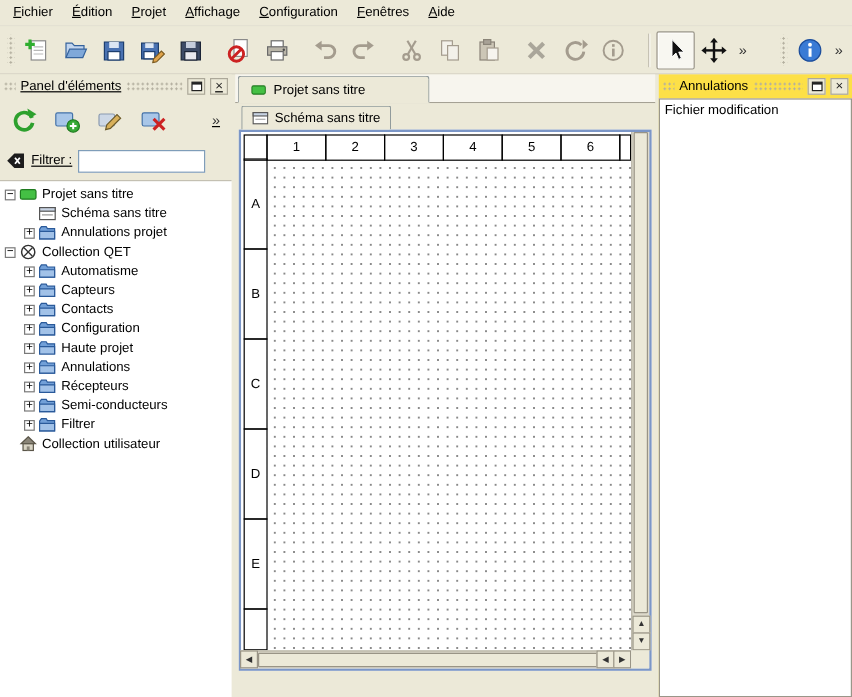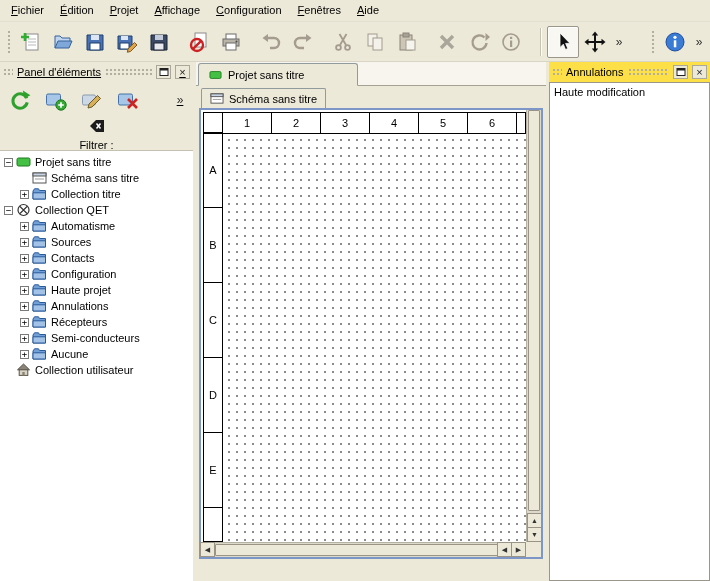--- a/index.html
+++ b/index.html
@@ -31,21 +31,21 @@
   .dock-title { height:20px; display:flex; align-items:center; gap:4px; padding:0 3px; }
   .dock-grip-sm { width:10px; height:8px; background-image:radial-gradient(#b3af9f 1px, transparent 1.1px); background-size:4px 4px; }
   .dock-grip-fill { flex:1; height:8px; background-image:radial-gradient(#b3af9f 1px, transparent 1.1px); background-size:4px 4px; }
   .dock-title-text { white-space:nowrap; }
   .dbtn { width:15px; height:14px; border:1px solid #aca899; background:#ece9d8; display:flex; align-items:center; justify-content:center; font-size:11px; line-height:10px; color:#222; }
 
   .dock-toolbar { height:36px; display:flex; align-items:center; padding:2px 5px; }
   .dkbtn { width:30px; height:30px; display:flex; align-items:center; justify-content:center; border:1px solid transparent; border-radius:2px; margin-right:6px; }
   .dk-spacer { flex:1; }
 
-  .filter-row { height:32px; display:flex; align-items:center; gap:5px; padding:0 5px;flex-direction:column; }
+  .filter-row { height:32px; display:flex; align-items:center; gap:5px; padding:0 5px; }
   .filter-input { width:106px; height:19px; border:1px solid #7f9db9; background:#fff; font:11px "Liberation Sans",sans-serif; padding:0 2px; }
 
   .tree { position:absolute; top:88px; left:0; right:0; bottom:0; background:#fff; border-top:1px solid #c4c0b2; padding-top:3px; overflow:hidden; }
   .trow { height:16px; display:flex; align-items:center; padding-left:4px; white-space:nowrap; cursor:default; }
   .trow.d1 { padding-left:20px; }
   .exp { width:9px; height:9px; flex:none; border:1px solid #7a7a7a; background:#fff; margin-right:3px; display:flex; align-items:center; justify-content:center; font-size:9px; line-height:7px; font-family:"DejaVu Sans Mono",monospace; }
   .exp-none { border:none; background:transparent; }
   .ticon { width:15px; height:14px; flex:none; margin-right:4px; }
   .tlabel { line-height:16px; }
 
@@ -480,21 +480,21 @@
             </span>
           <span class="tlabel">Schéma sans titre</span>
         </div>
         <div class="trow d1">
           <span class="exp">+</span>
           <span class="ticon">
               <svg width="15" height="14">
                 <use href="#i-folder"></use>
               </svg>
             </span>
-          <span class="tlabel">Collection titre</span>
+          <span class="tlabel">Annulations projet</span>
         </div>
         <div class="trow">
           <span class="exp">−</span>
           <span class="ticon">
               <svg width="15" height="14">
                 <use href="#i-qet"></use>
               </svg>
             </span>
           <span class="tlabel">Collection QET</span>
         </div>
@@ -507,21 +507,21 @@
             </span>
           <span class="tlabel">Automatisme</span>
         </div>
         <div class="trow d1">
           <span class="exp">+</span>
           <span class="ticon">
               <svg width="15" height="14">
                 <use href="#i-folder"></use>
               </svg>
             </span>
-          <span class="tlabel">Sources</span>
+          <span class="tlabel">Capteurs</span>
         </div>
         <div class="trow d1">
           <span class="exp">+</span>
           <span class="ticon">
               <svg width="15" height="14">
                 <use href="#i-folder"></use>
               </svg>
             </span>
           <span class="tlabel">Contacts</span>
         </div>
@@ -570,21 +570,21 @@
             </span>
           <span class="tlabel">Semi-conducteurs</span>
         </div>
         <div class="trow d1">
           <span class="exp">+</span>
           <span class="ticon">
               <svg width="15" height="14">
                 <use href="#i-folder"></use>
               </svg>
             </span>
-          <span class="tlabel">Aucune</span>
+          <span class="tlabel">Filtrer</span>
         </div>
         <div class="trow">
           <span class="exp exp-none"></span>
           <span class="ticon">
               <svg width="15" height="14">
                 <use href="#i-home"></use>
               </svg>
             </span>
           <span class="tlabel">Collection utilisateur</span>
         </div>
@@ -679,18 +679,18 @@
               <svg width="10" height="10">
                 <use href="#i-float"></use>
               </svg>
             </span>
           </span>
         <span class="dbtn">
             <span>×</span>
           </span>
       </div>
       <div class="undo-list">
-        <div>Haute modification</div>
+        <div>Fichier modification</div>
       </div>
     </div>
 
   </div>
 </div>
 
 </body></html>

